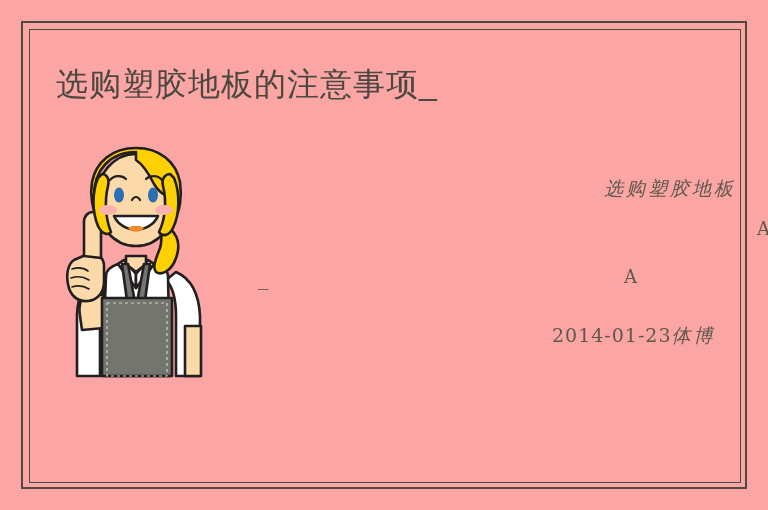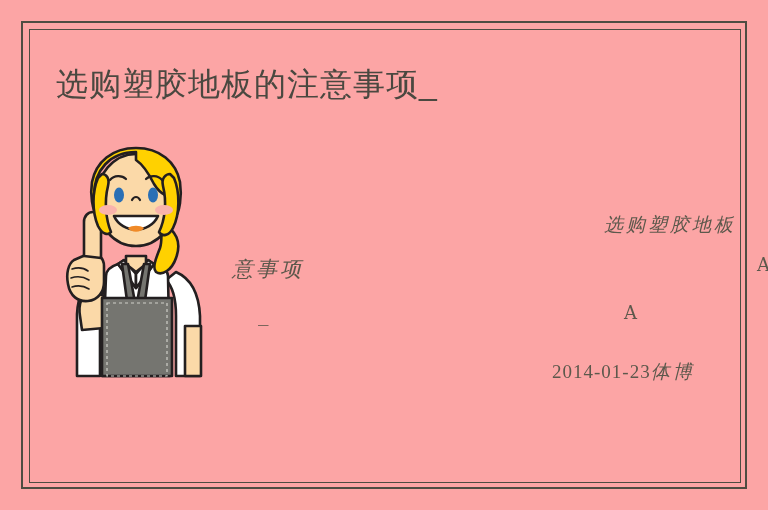--- a/index.html
+++ b/index.html
@@ -48,21 +48,20 @@
     white-space: nowrap;
     font-weight: 400;
   }
 
   
   .hand {
     position: absolute;
     color: #5c584c;
     font-family: "DejaVu Serif", serif;
     white-space: nowrap;
-    margin-top: 36px;
   }
   .hand.skew {
     font-style: italic;
     letter-spacing: 3px;
   }
   .mid-text {
     left: 232px;
     top: 219px;
     font-size: 21px;
   }
@@ -90,21 +89,20 @@
     font-size: 18px;
     font-style: normal;
     letter-spacing: 0;
   }
   .r-date {
     left: 552px;
     top: 323px;
     font-size: 19px;
     font-style: normal;
     letter-spacing: 1px;
-    font-family: Liberation Serif, serif;
   }
   .r-date .zh {
     font-style: italic;
     letter-spacing: 3px;
   }
   .r-line4 {
     left: 664px;
     top: 364px;
     font-size: 19px;
   }
@@ -122,21 +120,20 @@
 </head>
 <body>
 
 <div id="canvas">
 
   <div class="frame-outer"></div>
   <div class="frame-inner"></div>
 
   <div class="headline">选购塑胶地板的注意事项_</div>
 
-  <div class="hand skew mid-text">意事项</div>
   <div class="hand mid-underscore">_</div>
 
   <div class="hand skew r-line1">选购塑胶地板</div>
   <div class="hand r-lineA1">A</div>
   <div class="hand r-lineA2">A</div>
 
   <div class="hand r-date"><span>2014-01-23</span><span class="zh">体博</span></div>
 
 
   <div id="figure">

